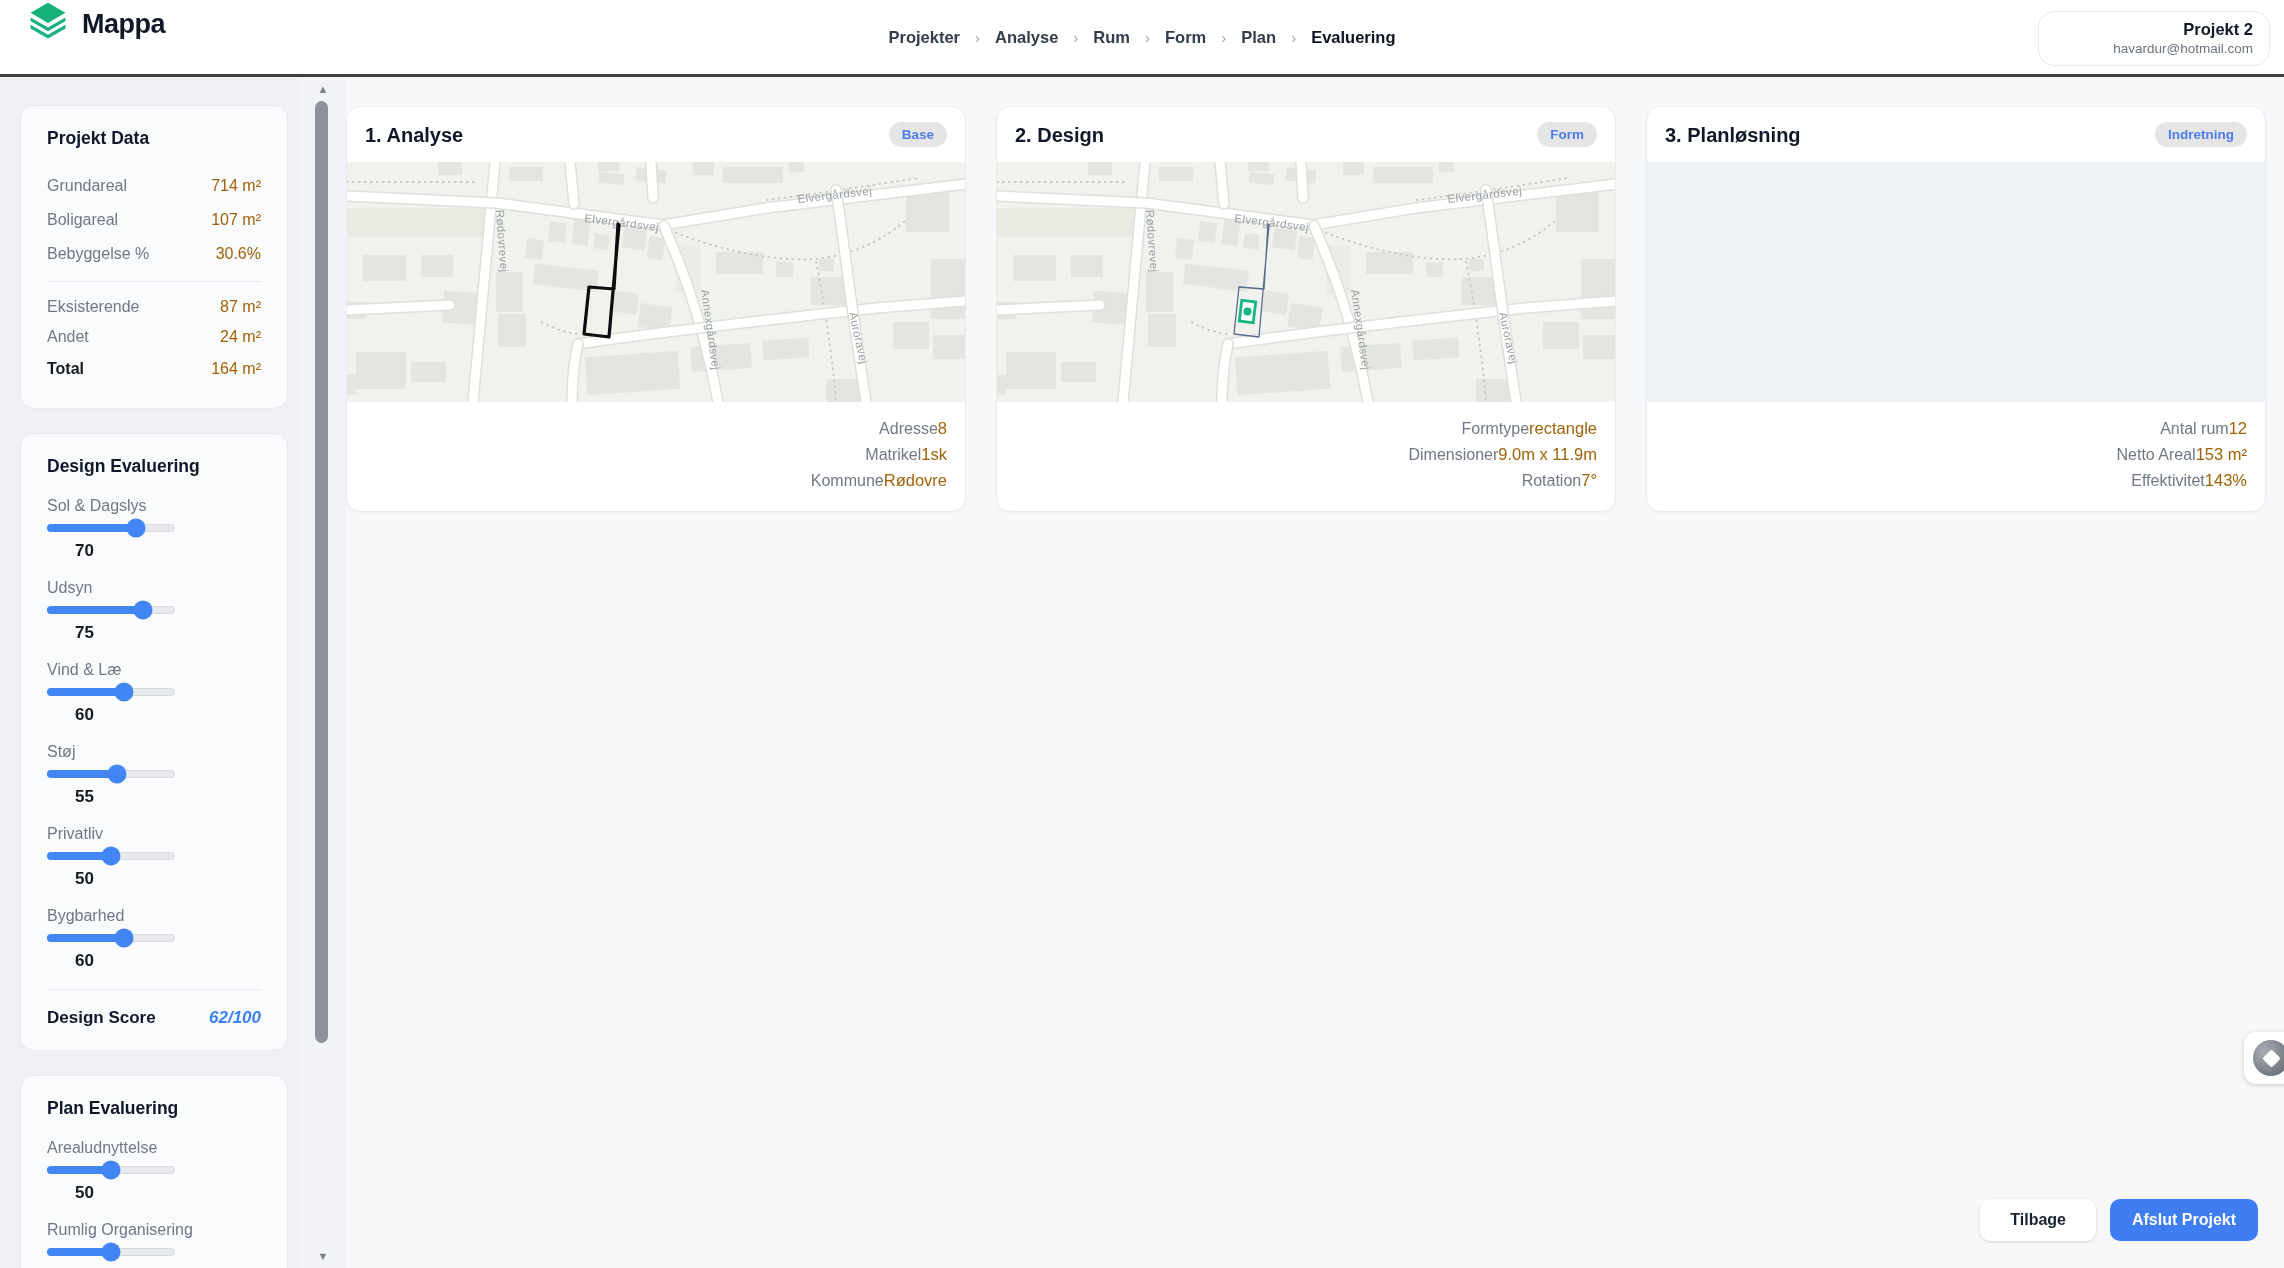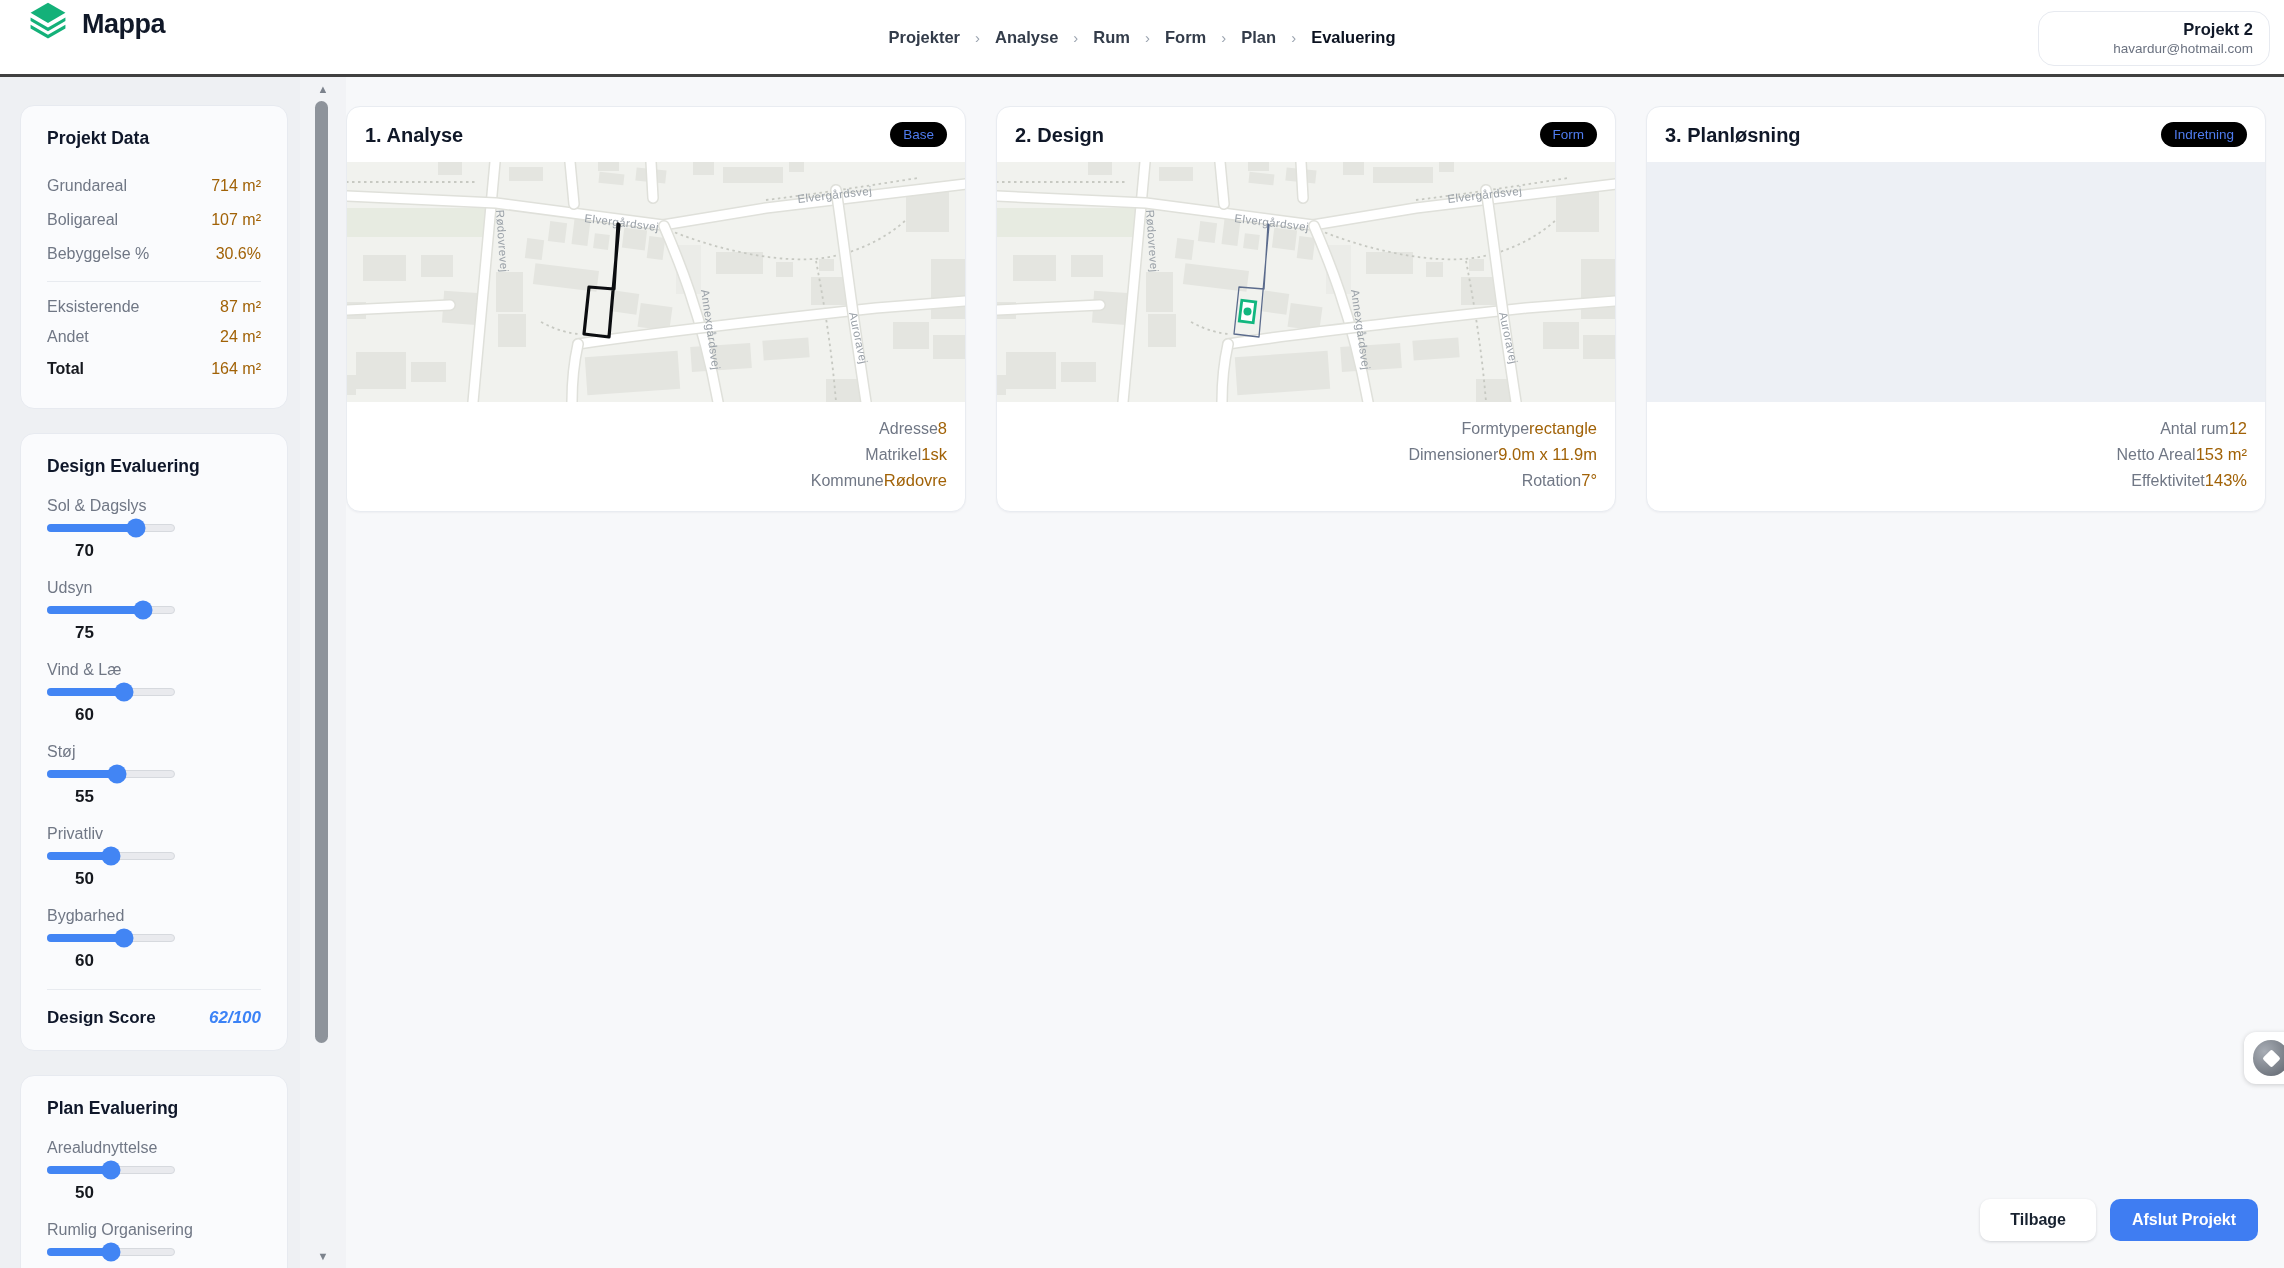--- a/index.html
+++ b/index.html
@@ -46,21 +46,21 @@
   .slider-value { font-size:17px; font-weight:700; color:#15181e; margin:9px 0 0 28px; }
   .score-row { border-top:1px solid #e8ebf0; margin-top:4px; padding-top:18px; display:flex; justify-content:space-between; align-items:baseline; }
   .score-label { font-size:17px; font-weight:700; color:#0f172a; }
   .score-value { font-size:17px; font-weight:700; color:#3b82f6;font-style:italic; }
 
   
   .cards { display:flex; gap:30px; }
   .card { width:620px; flex:0 0 620px; background:#fff; border:1px solid #e9ecf1; border-radius:14px; overflow:hidden; box-shadow:0 1px 2px rgba(16,24,40,.04); }
   .card-head { display:flex; justify-content:space-between; align-items:flex-end; padding:15px 18px; }
   .card-title { font-size:20px; font-weight:700; color:#101828; }
-  .badge { background:#000000; color:#4f7cf0; font-size:13.5px; font-weight:400; padding:5px 13px; border-radius:999px; }
+  .badge { background:#e5e5e5; color:#4f7cf0; font-size:13.5px; font-weight:700; padding:5px 13px; border-radius:999px; }
   .map { height:240px; background:#f1f2ee; }
   .map svg { display:block; width:100%; height:240px; }
   .map.placeholder { background:#edf0f5; }
   .card-rows { padding:13px 18px 18px; }
   .card-row { display:flex; justify-content:flex-end; align-items:baseline; padding:3.5px 0; }
   .card-row .kv-value { font-size:16.5px; }
 
   
   .bld { fill:#e4e5e0; }
   .bld-lt { fill:#ebece8; }

